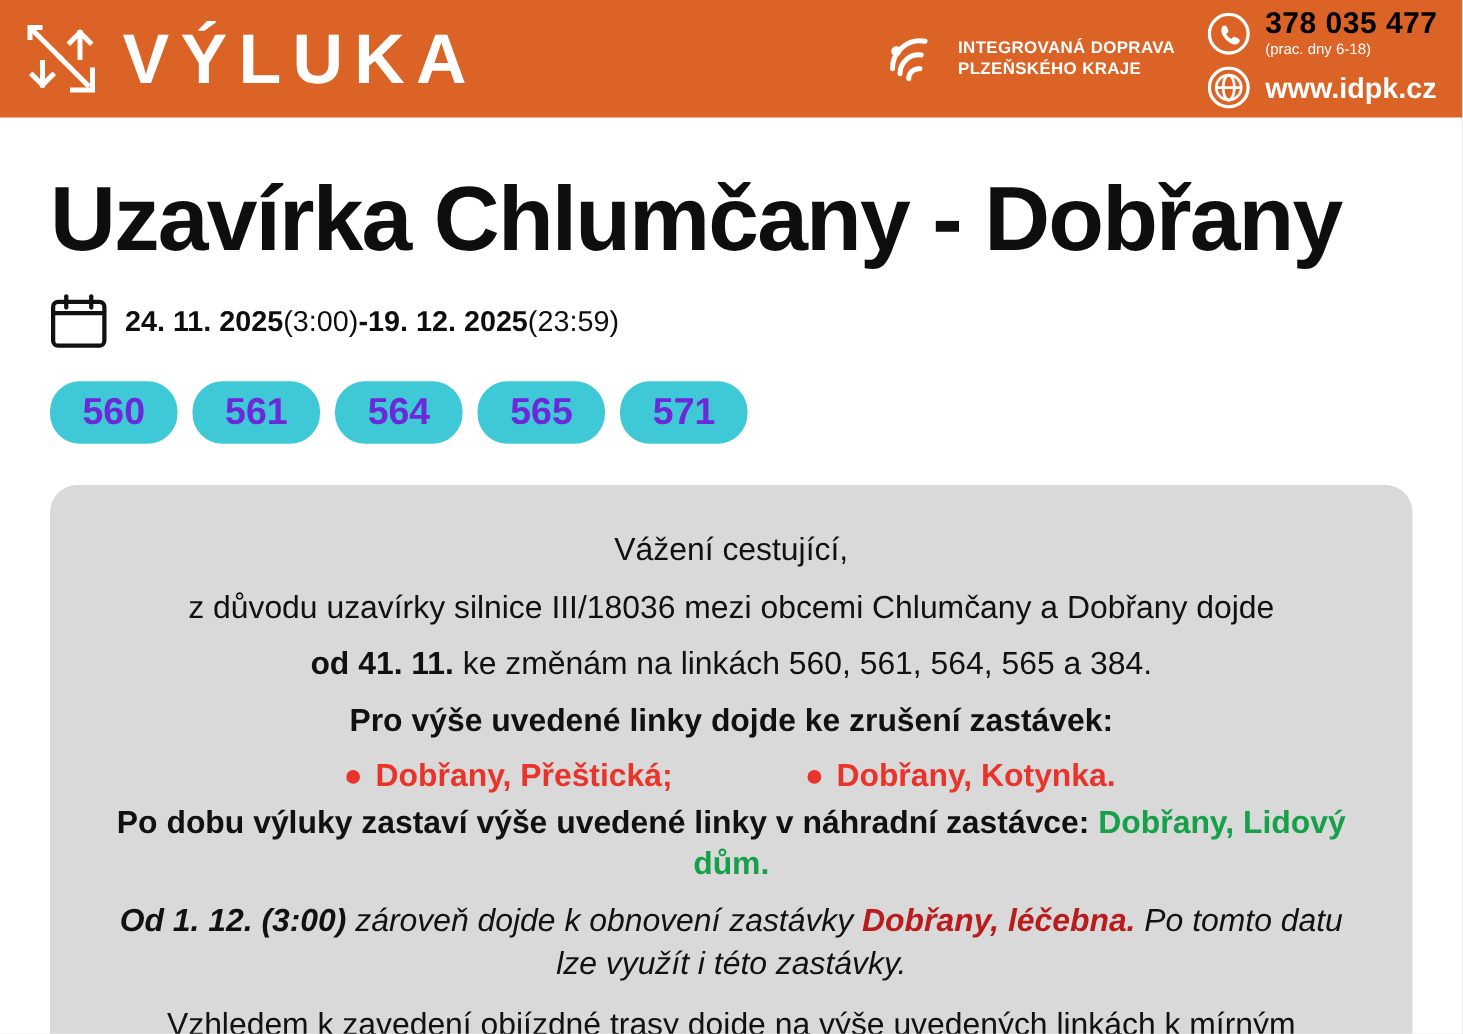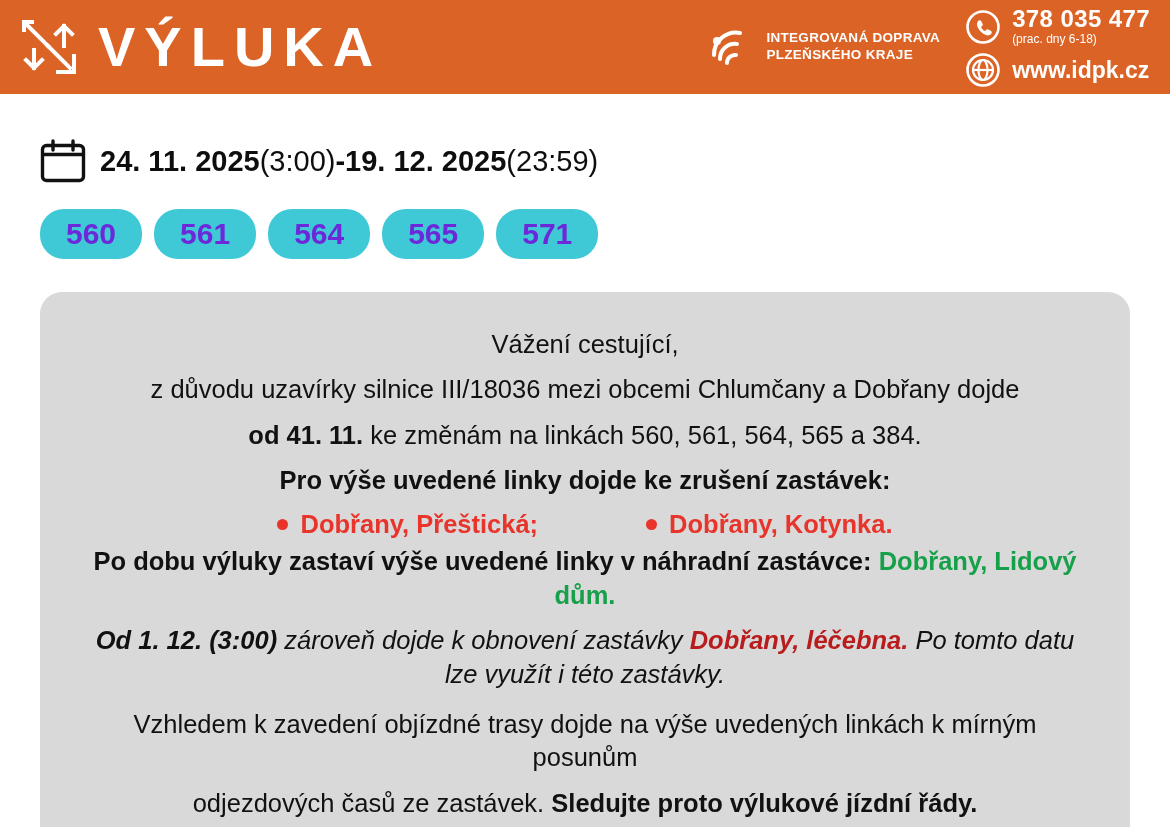--- a/index.html
+++ b/index.html
@@ -75,21 +75,21 @@
     display: flex;
     align-items: center;
     gap: 12px;
   }
   .contact-icon {
     width: 34px;
     height: 34px;
     flex: none;
   }
   .contact-phone {
-    color: #ffffff;
+    color: #000000;
     font-size: 24px;
     font-weight: bold;
     line-height: 1;
     letter-spacing: 0.4px;
   }
   .contact-note {
     color: #ffffff;
     font-size: 12px;
     line-height: 1.1;
     margin-top: 2px;
@@ -119,21 +119,21 @@
     align-items: center;
     gap: 14px;
     margin-bottom: 26px;
   }
   .cal-icon {
     width: 46px;
     height: 44px;
     flex: none;
   }
   .date-text {
-    font-size: 29px;
+    font-size: 23px;
     line-height: 1;
     color: #0e0e0e;
     white-space: nowrap;
   }
   .date-text .strong {
     font-weight: bold;
   }
   .date-text .time {
     font-weight: normal;
   }
@@ -278,20 +278,21 @@
           </svg>
         </span>
         <div class="contact-web">www.idpk.cz</div>
       </div>
     </div>
   </div>
 </div>
 
 <div class="main">
 
+  <h2 class="page-title">Uzavírka Chlumčany - Dobřany</h2>
 
   <div class="date-row">
     <span class="cal-icon">
       <svg viewBox="0 0 46 44" width="46" height="44" aria-hidden="true">
         <rect x="2.5" y="6.5" width="41" height="35" rx="4" fill="none" stroke="#111111" stroke-width="3.4"></rect>
         <path d="M2.5 15.5 H43.5" stroke="#111111" stroke-width="3.4"></path>
         <path d="M13 2 V11" stroke="#111111" stroke-width="3.4" stroke-linecap="round"></path>
         <path d="M33 2 V11" stroke="#111111" stroke-width="3.4" stroke-linecap="round"></path>
       </svg>
     </span>

